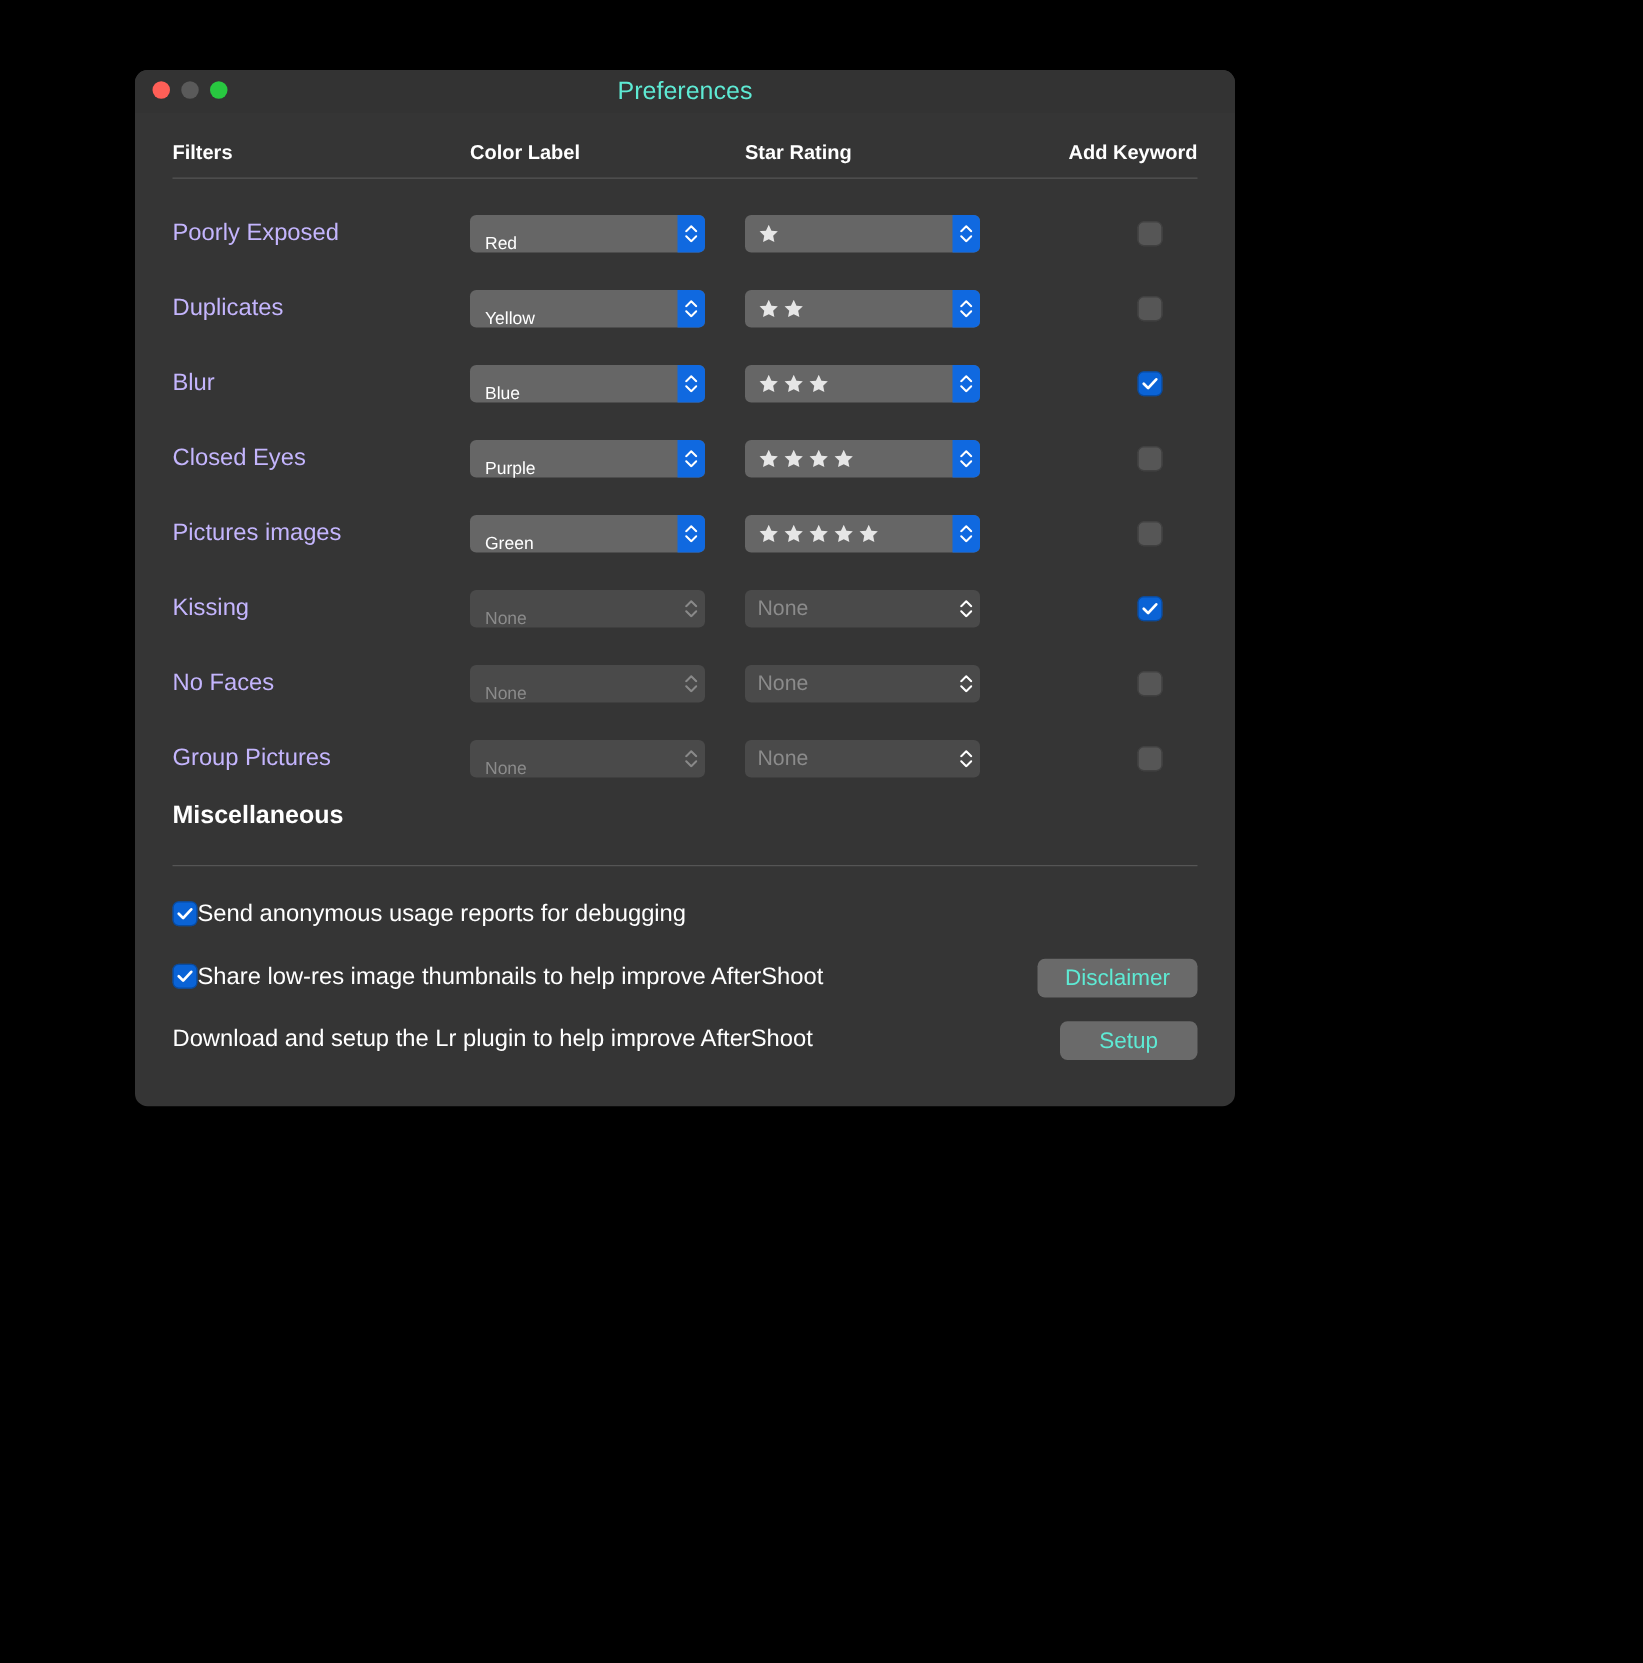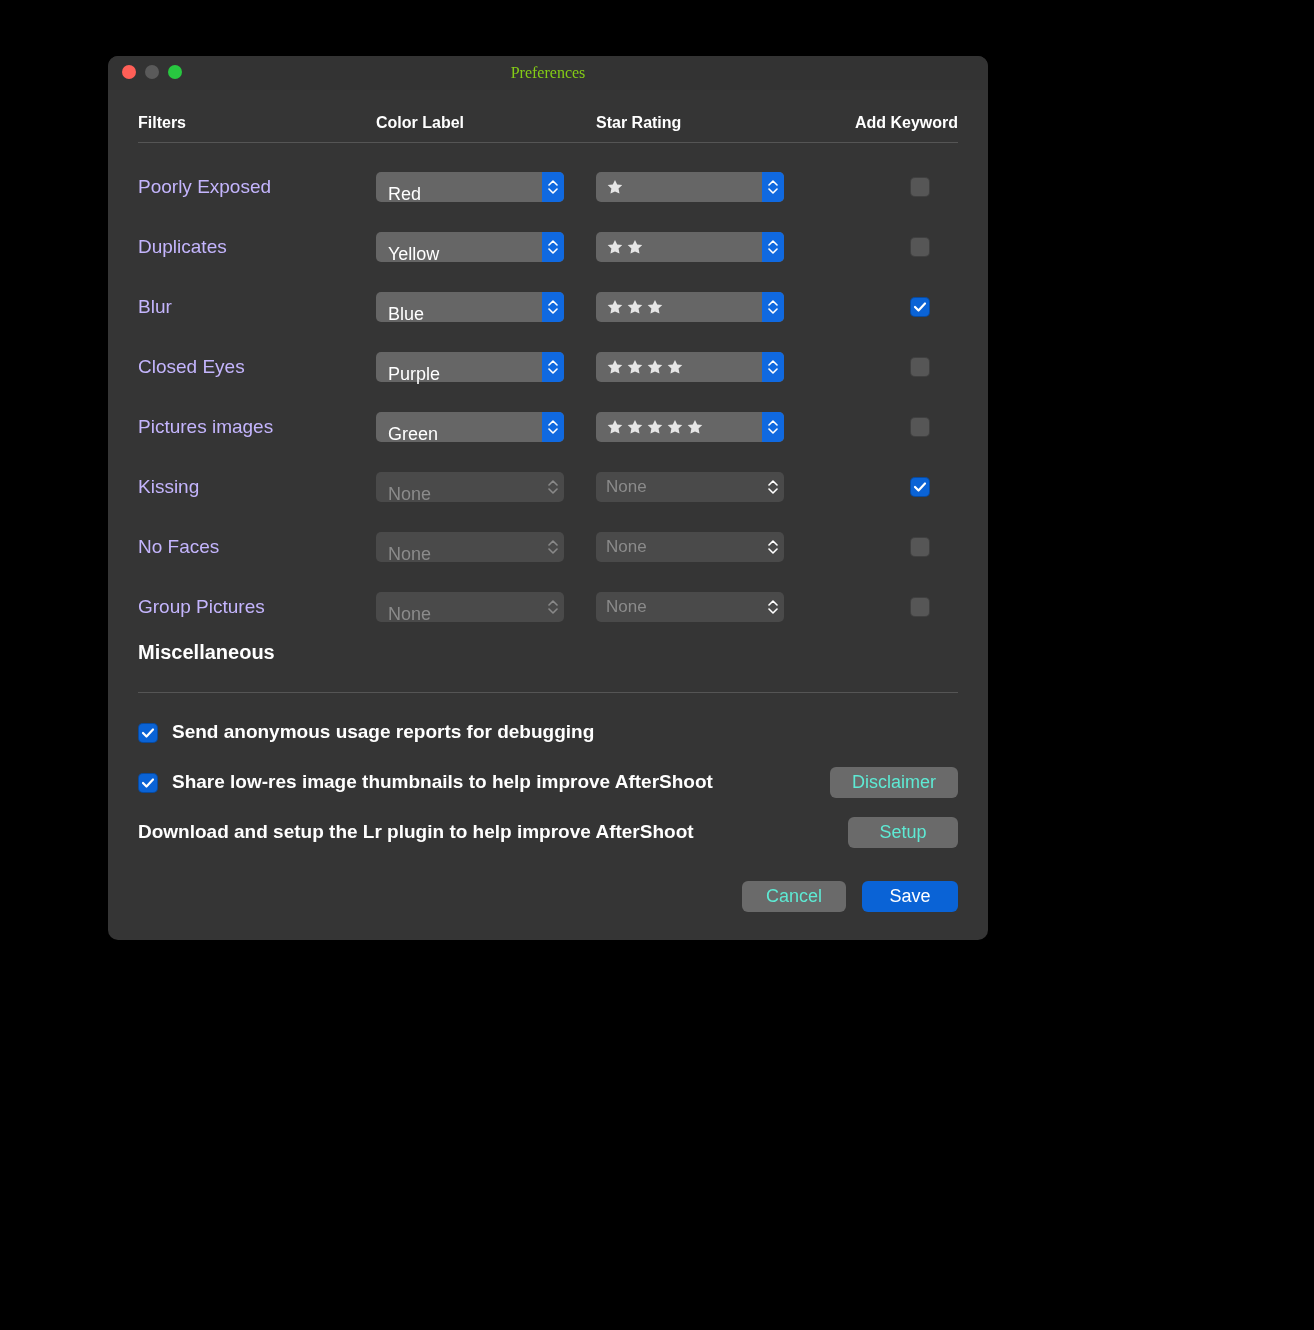--- a/index.html
+++ b/index.html
@@ -38,23 +38,22 @@
   }
   .tl {
     width: 14px;
     height: 14px;
     border-radius: 50%;
   }
   .tl.close { background: #ff5f57; }
   .tl.min   { background: #5a5a5a; }
   .tl.zoom  { background: #28c840; }
   .title {
-    color: #84cc16;
-    font-size: 16px;
-    font-family: Liberation Serif, serif;
+    color: #5eead4;
+    font-size: 20px;
   }
   .content {
     padding: 24px 30px 28px 30px;
     color: #e8e8e8;
   }
   .section-hdr {
     display: grid;
     grid-template-columns: 238px 220px 230px 1fr;
     font-size: 16px;
     font-weight: 600;
@@ -80,21 +79,21 @@
   .sel {
     position: relative;
     width: 188px;
     height: 30px;
     background: #666666;
     border-radius: 5px;
     display: flex;
     align-items: center;
     padding: 14px 28px 0 12px;
     box-sizing: border-box;
-    font-size: 18px;
+    font-size: 14px;
     color: #fff;
     cursor: default;
   }
   .sel.active::after {
     content: "";
     position: absolute;
     right: 0; top: 0;
     width: 22px; height: 100%;
     background: #1069e0;
     border-top-right-radius: 5px;
@@ -177,24 +176,22 @@
   .misc-row {
     display: flex;
     align-items: center;
     gap: 14px;
     min-height: 50px;
     font-size: 19px;
     color: #fff;
   }
   .misc-row .left {
     display:flex;
-    align-items:flex-end;
-    gap: 14px;
+    align-items:flex-start;
     flex: 1;
-    font-weight: bold;
   }
   .btn {
     background: #6a6a6a;
     color: #5eead4;
     border-radius: 6px;
     padding: 5px 22px;
     font-size: 18px;
     cursor: default;
     text-align:center;
     min-width: 110px;
@@ -578,19 +575,15 @@
       <div class="btn">Disclaimer</div>
     </div>
 
     <div class="misc-row">
       <div class="left">
         <span>Download and setup the Lr plugin to help improve AfterShoot</span>
       </div>
       <div class="btn">Setup</div>
     </div>
 
-    <div class="footer">
-      <div class="btn">Cancel</div>
-      <div class="btn primary">Save</div>
-    </div>
 
   </div>
 </div>
 
 </body></html>

